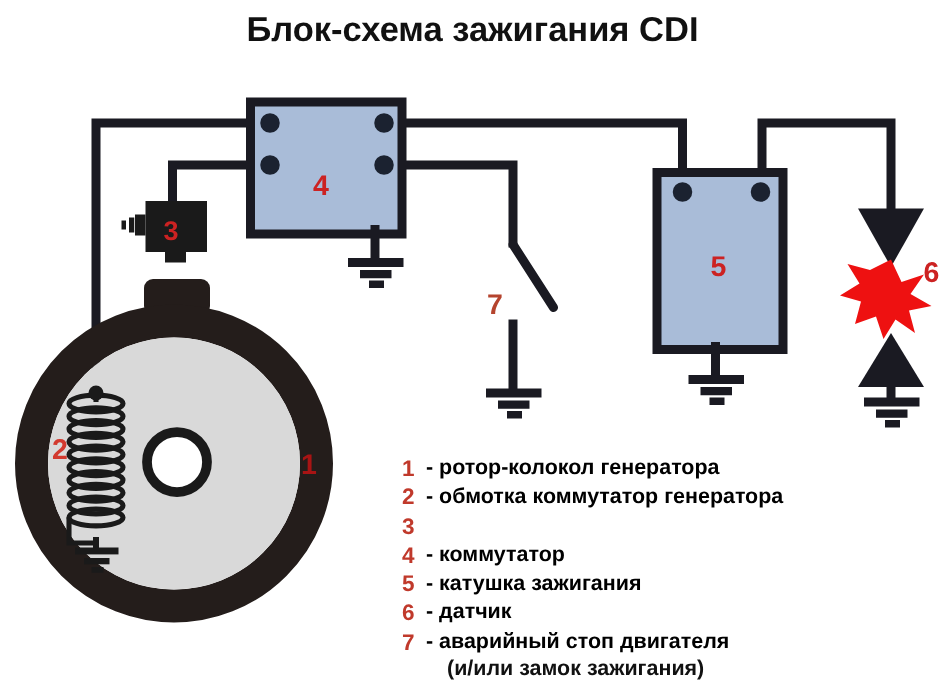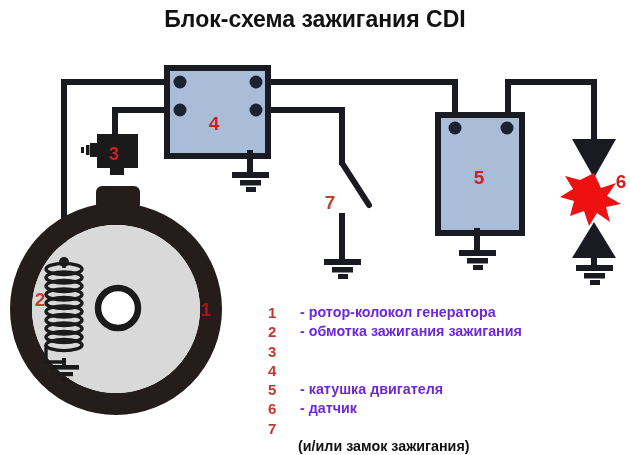--- a/index.html
+++ b/index.html
@@ -25,22 +25,22 @@
     display:flex;align-items:flex-start;
     height:19.3px;
     line-height:19.3px;
     white-space:nowrap;
   }
   .legend-num{
     color:#c0392b;font-weight:bold;font-size:15px;
     width:13px;text-align:left;flex:0 0 13px;
   }
   .legend-txt{
-    color:#6d28d9;font-weight:bold;font-size:14.3px;
-    margin-left:19px;
+    color:#000000;font-weight:bold;font-size:14.3px;
+    margin-left:3px;
   }
   .legend-sub{
     color:#111111;font-weight:bold;font-size:14.3px;
     margin-left:30px;height:19px;line-height:17px;white-space:nowrap;
   }
 </style>
 </head>
 <body>
 
 <div id="stage">
@@ -174,35 +174,37 @@
     </g>
   </svg>
 
   <div id="legend">
     <div class="legend-row">
       <span class="legend-num">1</span>
       <span class="legend-txt">- ротор-колокол генератора</span>
     </div>
     <div class="legend-row">
       <span class="legend-num">2</span>
-      <span class="legend-txt">- обмотка зажигания зажигания</span>
+      <span class="legend-txt">- обмотка коммутатор генератора</span>
     </div>
     <div class="legend-row">
       <span class="legend-num">3</span>
     </div>
     <div class="legend-row">
       <span class="legend-num">4</span>
+      <span class="legend-txt">- коммутатор</span>
     </div>
     <div class="legend-row">
       <span class="legend-num">5</span>
-      <span class="legend-txt">- катушка двигателя</span>
+      <span class="legend-txt">- катушка зажигания</span>
     </div>
     <div class="legend-row">
       <span class="legend-num">6</span>
       <span class="legend-txt">- датчик</span>
     </div>
     <div class="legend-row">
       <span class="legend-num">7</span>
+      <span class="legend-txt">- аварийный стоп двигателя</span>
     </div>
     <div class="legend-sub">(и/или замок зажигания)</div>
   </div>
 
 </div>
 
 </body></html>

